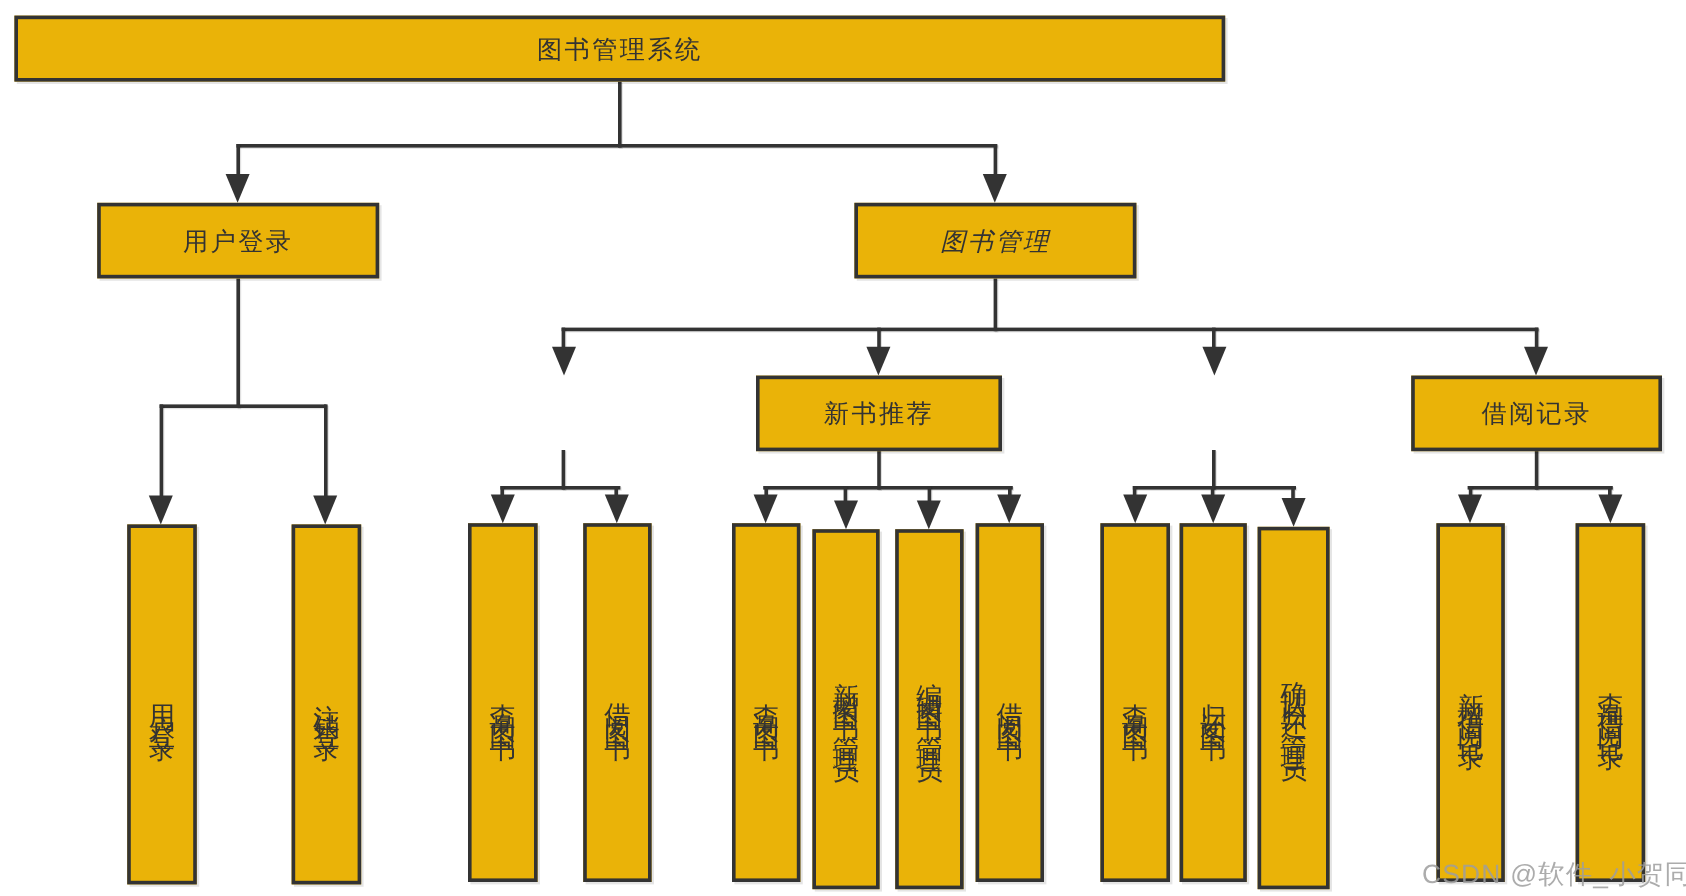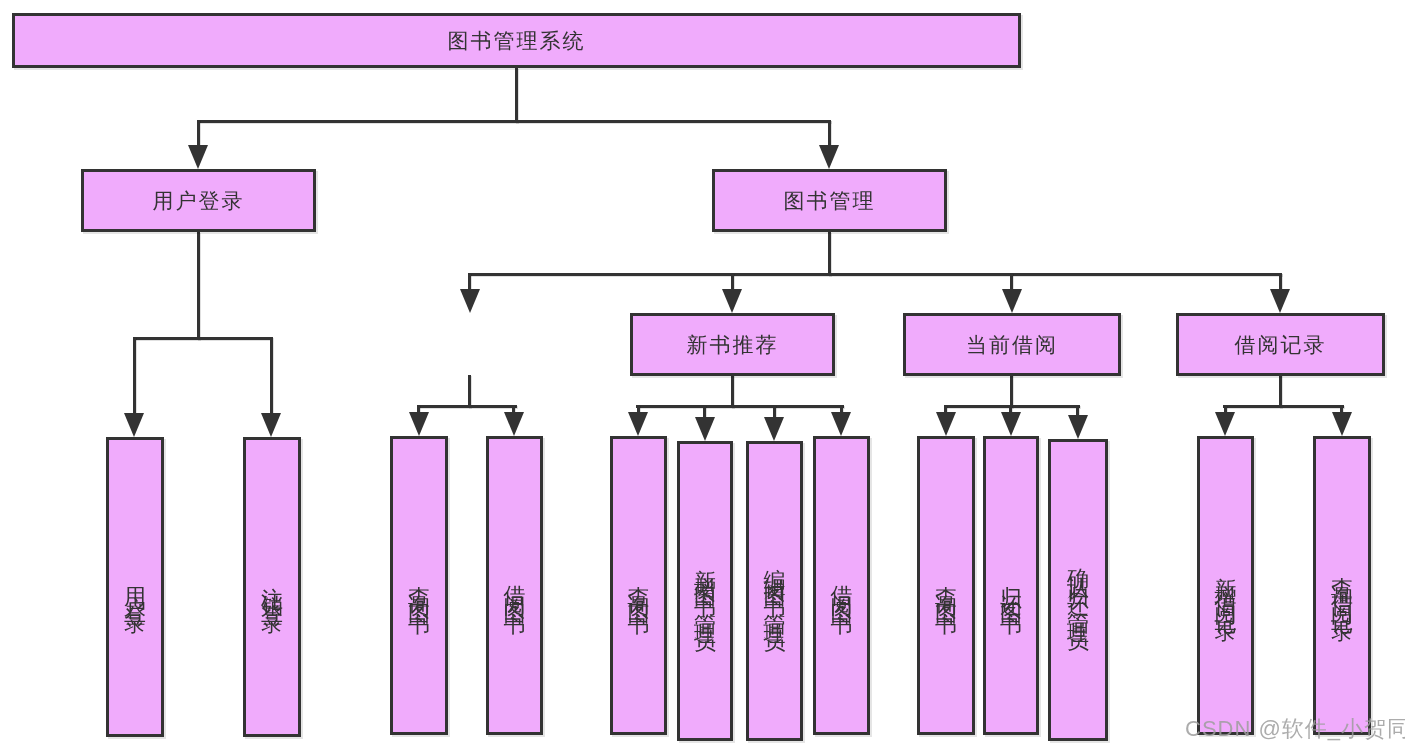--- a/index.html
+++ b/index.html
@@ -7,21 +7,21 @@
     position:relative;
     width:1405px; height:747px;
     background:#ffffff;
     font-family:"Liberation Sans","DejaVu Sans",sans-serif;
     color:#333333;
     overflow:hidden;
   }
   .box {
     position:absolute;
     box-sizing:border-box;
-    background:#f0abfc;
+    background:#eab308;
     border:3px solid #333333;
     display:flex;
     align-items:center;
     justify-content:center;
     text-align:center;
     box-shadow:2px 2px 0 rgba(0,0,0,0.10);
   }
   .hlabel {
     font-size:21px;
     letter-spacing:2px;
@@ -123,29 +123,26 @@
   <div class="line vline" style="left:1340px;top:405px;height:9px;"></div>
   <div class="ah" style="left:1332px;top:412px;"></div>
 
   <div class="box" style="left:12px;top:13px;width:1009px;height:55px;">
     <span class="hlabel">图书管理系统</span>
   </div>
 
   <div class="box" style="left:81px;top:169px;width:235px;height:63px;">
     <span class="hlabel">用户登录</span>
   </div>
-  <div class="box" style="left:712px;top:169px;width:235px;height:63px;">
+  <div class="box" style="left:712px;top:169px;width:235px;height:63px;font-style:italic;">
     <span class="hlabel">图书管理</span>
   </div>
 
   <div class="box" style="left:630px;top:313px;width:205px;height:63px;">
     <span class="hlabel">新书推荐</span>
-  </div>
-  <div class="box" style="left:903px;top:313px;width:218px;height:63px;">
-    <span class="hlabel">当前借阅</span>
   </div>
   <div class="box" style="left:1176px;top:313px;width:209px;height:63px;">
     <span class="hlabel">借阅记录</span>
   </div>
 
   <div class="box vbox" style="left:106px;top:437px;width:58px;height:300px;">
     <span class="vlabel">用户登录</span>
   </div>
   <div class="box vbox" style="left:243px;top:437px;width:58px;height:300px;">
     <span class="vlabel">注销登录</span>

